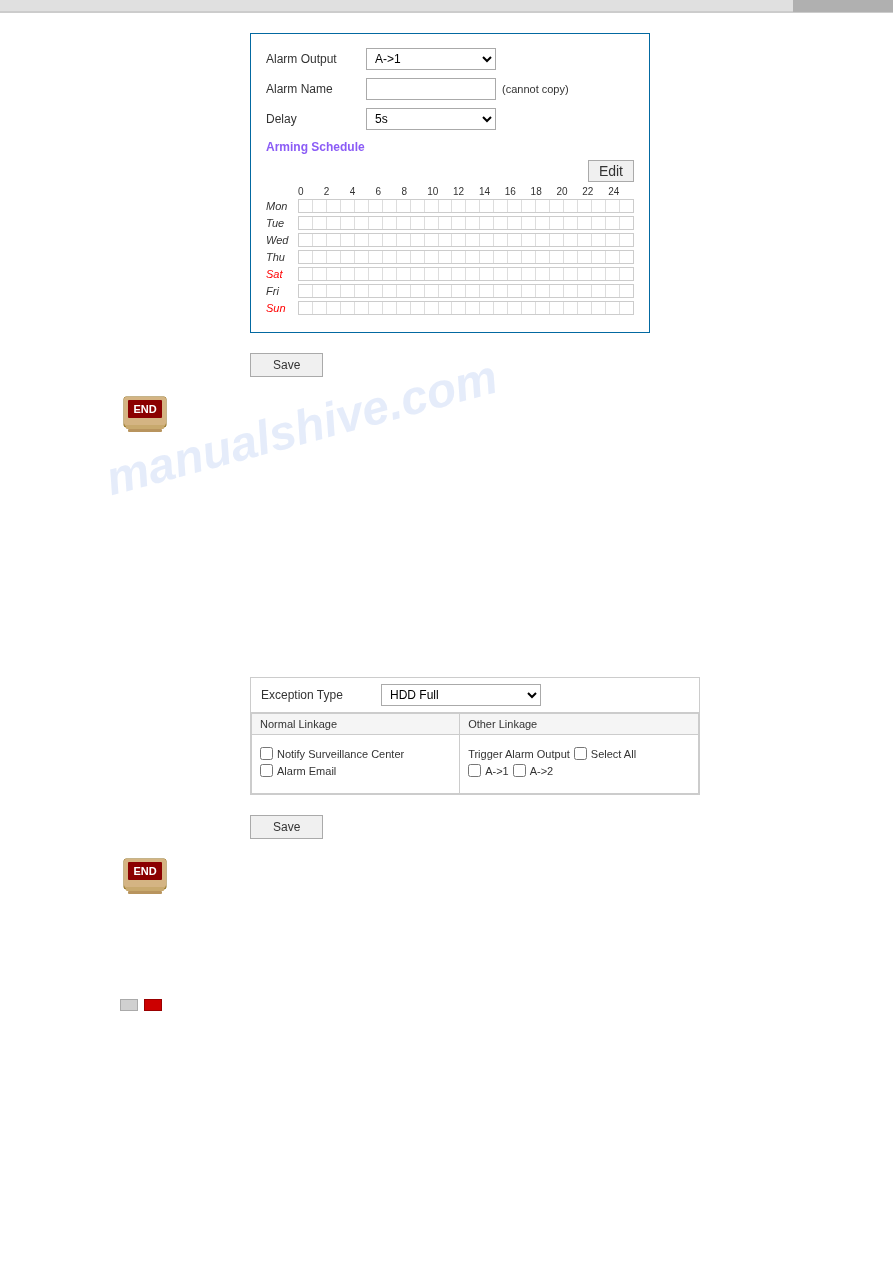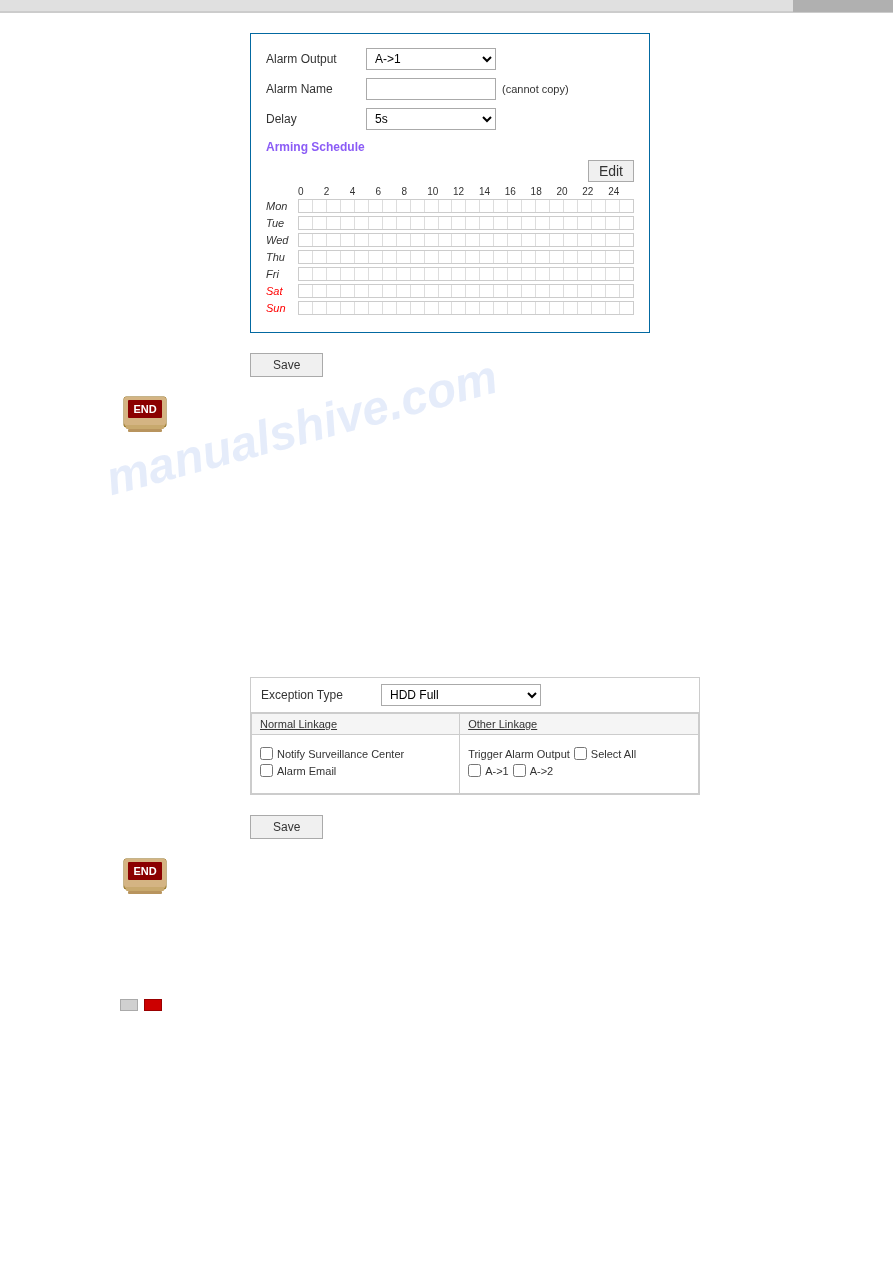--- a/index.html
+++ b/index.html
@@ -230,21 +230,20 @@
       width: 100%;
       border-collapse: collapse;
     }
     .panel2-table th {
       border: 1px solid #ccc;
       background: #f5f5f5;
       padding: 4px 8px;
       font-size: 11px;
       font-weight: normal;
       text-align: left;
-      text-decoration: underline;
     }
     .panel2-table td {
       border: 1px solid #ccc;
       padding: 12px 8px;
       font-size: 11px;
       vertical-align: top;
     }
 
     .checkbox-row {
       display: flex;
@@ -468,21 +467,21 @@
             <div class="time-cell"></div>
             <div class="time-cell"></div>
             <div class="time-cell"></div>
             <div class="time-cell"></div>
             <div class="time-cell"></div>
             <div class="time-cell"></div>
         </div>
       </div>
 
       <div class="schedule-row">
-        <div class="day-label">Fri</div>
+        <div class="day-label weekend">Sat</div>
         <div class="time-cells">
           <div class="time-cell"></div>
             <div class="time-cell"></div>
             <div class="time-cell"></div>
             <div class="time-cell"></div>
             <div class="time-cell"></div>
             <div class="time-cell"></div>
             <div class="time-cell"></div>
             <div class="time-cell"></div>
             <div class="time-cell"></div>
@@ -498,21 +497,21 @@
             <div class="time-cell"></div>
             <div class="time-cell"></div>
             <div class="time-cell"></div>
             <div class="time-cell"></div>
             <div class="time-cell"></div>
             <div class="time-cell"></div>
         </div>
       </div>
 
       <div class="schedule-row">
-        <div class="day-label weekend">Sat</div>
+        <div class="day-label">Fri</div>
         <div class="time-cells">
           <div class="time-cell"></div>
             <div class="time-cell"></div>
             <div class="time-cell"></div>
             <div class="time-cell"></div>
             <div class="time-cell"></div>
             <div class="time-cell"></div>
             <div class="time-cell"></div>
             <div class="time-cell"></div>
             <div class="time-cell"></div>

